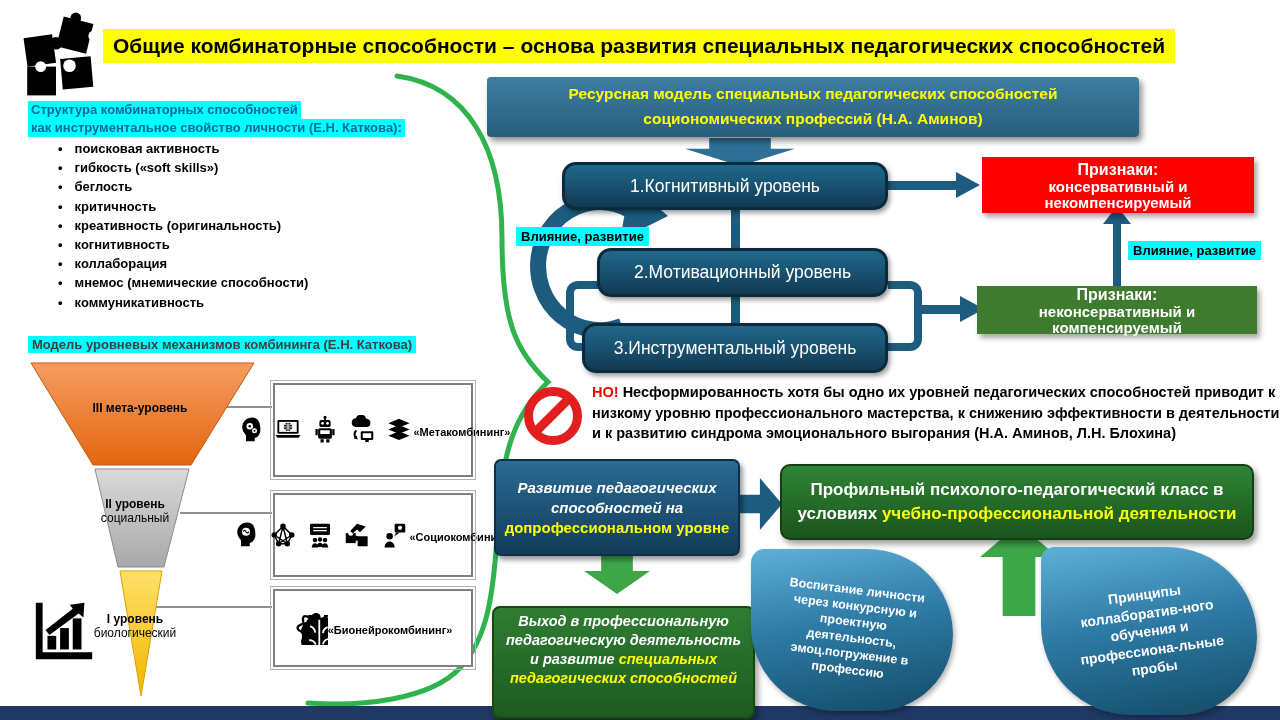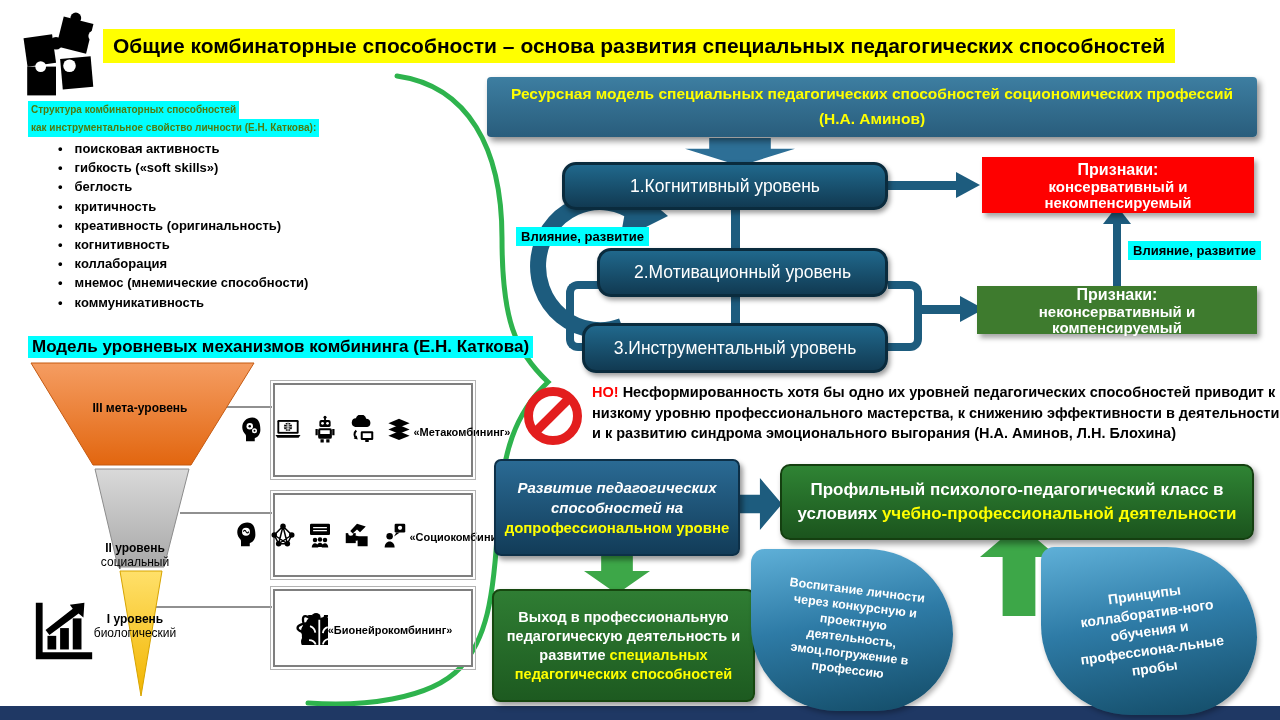--- a/index.html
+++ b/index.html
@@ -6,26 +6,26 @@
   #slide{position:relative;width:1280px;height:720px;background:#fff;overflow:hidden;
          font-family:"Liberation Sans",sans-serif;}
   .abs{position:absolute;}
 
   
   .title-bar{left:103px;top:29px;background:#FFFF00;color:#000;font-size:21px;font-weight:bold;
              padding:5px 10px;white-space:nowrap;z-index:4;}
   .puzzle-logo{left:20px;top:5px;width:90px;height:98px;z-index:5;}
 
   
-  .struct-header{left:28px;top:101px;font-size:10px;font-weight:bold;color:#4d7c0f;line-height:18px;z-index:3;}
+  .struct-header{left:28px;top:101px;font-size:13px;font-weight:bold;color:#0369a1;line-height:18px;z-index:3;}
   .struct-header span{background:#00FFFF;display:inline-block;padding:0 3px;}
   .bullets{left:58px;top:139px;width:340px;margin:0;padding:0;list-style:none;z-index:3;}
   .bullets li{font-size:13px;font-weight:bold;color:#000;line-height:19.2px;}
   .bullets li::before{content:"•";margin-right:12px;}
-  .model-header{left:28px;top:336px;background:#00FFFF;color:#000000;font-size:17px;font-weight:bold;
+  .model-header{left:28px;top:336px;background:#00FFFF;color:#404040;font-size:13px;font-weight:bold;
                 padding:1px 4px;z-index:3;}
 
   .funnel-svg{left:25px;top:360px;width:235px;height:340px;z-index:2;}
   .funnel-label{z-index:3;text-align:center;color:#000;}
   .fl-main{font-size:12px;font-weight:bold;}
   .fl-sub{font-size:12px;}
   .chart-icon{left:30px;top:597px;width:68px;height:68px;z-index:3;}
   .connline{height:2px;background:#909090;z-index:1;}
 
   .icon-box{left:273px;width:196px;background:#fff;border:2px solid #7f7f7f;outline:1px solid #b3b3b3;
@@ -33,21 +33,21 @@
             z-index:3;}
   .icon-row{display:flex;gap:7px;align-items:center;justify-content:center;}
   .pic{width:30px;height:30px;}
   .pic4{width:34px;height:34px;}
   .box-label{font-size:11px;font-weight:bold;color:#000;margin-top:4px;}
 
   
   .overlay{left:0;top:0;width:1280px;height:720px;z-index:1;pointer-events:none;}
 
   
-  .res-header{left:487px;top:77px;width:770px;height:60px;border-radius:4px;
+  .res-header{left:487px;top:77px;width:652px;height:60px;border-radius:4px;
       background:linear-gradient(180deg,#3d7ea1,#295d7c);box-shadow:3px 4px 6px rgba(0,0,0,.45);
       color:#FFFF00;font-weight:bold;font-size:15.5px;line-height:1.6;text-align:center;
       display:flex;align-items:center;justify-content:center;padding:0 12px;box-sizing:border-box;z-index:3;}
   .hdr-arrow{left:685px;top:138px;width:110px;height:28px;background:#2d6f96;z-index:2;
       clip-path:polygon(22% 0,78% 0,78% 38%,100% 38%,50% 100%,0 38%,22% 38%);}
 
   .lvl{border-radius:14px;background:linear-gradient(180deg,#20688c,#113a52);border:3px solid #0a2b3d;
        color:#fff;font-weight:normal;font-size:17.5px;display:flex;align-items:center;justify-content:center;
        box-shadow:2px 3px 5px rgba(0,0,0,.4);box-sizing:border-box;z-index:3;}
   .lvl1{left:562px;top:162px;width:326px;height:48px;}
@@ -92,25 +92,25 @@
   .yel{color:#FFFF00;}
   .blue-right-arrow{left:736px;top:478px;width:46px;height:52px;background:#1d5c7e;z-index:2;
       clip-path:polygon(0 32%,52% 32%,52% 0,100% 50%,52% 100%,52% 68%,0 68%);}
   .profilebox{left:780px;top:464px;width:474px;height:76px;border-radius:10px;
       background:linear-gradient(180deg,#2f8434,#1b541d);border:2px solid #143f10;
       color:#fff;font-size:17px;font-weight:bold;text-align:center;line-height:24px;
       display:flex;align-items:center;justify-content:center;padding:0 14px;box-sizing:border-box;
       box-shadow:3px 4px 6px rgba(0,0,0,.4);z-index:3;}
   .green-down-arrow{left:584px;top:552px;width:66px;height:42px;background:#3DA748;z-index:2;
       clip-path:polygon(26% 0,74% 0,74% 45%,100% 45%,50% 100%,0 45%,26% 45%);}
-  .exitbox{left:492px;top:589px;width:263px;height:113px;border-radius:8px;
+  .exitbox{left:492px;top:606px;width:263px;height:113px;border-radius:8px;
       background:linear-gradient(180deg,#2f7d33,#1d5a20);border:2px solid #16470f;
       color:#fff;font-size:14.5px;font-weight:bold;text-align:center;line-height:19px;
-      display:flex;align-items:center;justify-content:center;padding:4px 10px;box-sizing:border-box;
-      box-shadow:3px 4px 6px rgba(0,0,0,.4);z-index:3;}
+      display:flex;justify-content:center;padding:4px 10px;box-sizing:border-box;
+      box-shadow:3px 4px 6px rgba(0,0,0,.4);z-index:3;font-style:italic;}
   .green-up-arrow{left:980px;top:524px;width:78px;height:92px;background:#3DA748;z-index:2;
       clip-path:polygon(50% 0,100% 36%,71% 36%,71% 100%,29% 100%,29% 36%,0 36%);}
   .bubble{color:#fff;font-weight:bold;text-align:center;display:flex;align-items:center;justify-content:center;
       background:linear-gradient(170deg,#5fb0d8 0%,#2e7ba6 45%,#134b66 100%);z-index:3;
       box-shadow:2px 3px 5px rgba(0,0,0,.3);}
   .bubble-left{left:751px;top:549px;width:202px;height:162px;border-radius:16px 100px 90px 100px;}
   .bubble-left .inner{transform:rotate(7deg);font-size:12.5px;line-height:16px;width:155px;}
   .bubble-right{left:1041px;top:547px;width:216px;height:168px;border-radius:16px 110px 95px 110px;}
   .bubble-right .inner{transform:rotate(-8deg);font-size:14px;line-height:18.5px;width:175px;}
   .bottom-bar{left:0;top:706px;width:1280px;height:14px;background:#1F3864;z-index:1;}
@@ -172,21 +172,21 @@
           <stop offset="1" stop-color="#F2B500"></stop>
       </linearGradient>
     </defs>
     <polygon points="6,3 229,3 166,105 68,105" fill="url(#go)" stroke="#C55A11" stroke-width="1"></polygon>
     <polygon points="70,109 164,109 139,207 93,207" fill="url(#gg)" stroke="#8c8c8c" stroke-width="1"></polygon>
     <polygon points="95,211 137,211 116,336" fill="url(#gy)" stroke="#D7A400" stroke-width="1"></polygon>
   </svg>
   <div class="abs funnel-label" style="left:55px;top:401px;width:170px;">
     <div class="fl-main">III мета-уровень</div>
   </div>
-  <div class="abs funnel-label" style="left:55px;top:497px;width:160px;margin-top:44px;">
+  <div class="abs funnel-label" style="left:55px;top:497px;width:160px;">
     <div class="fl-main">II уровень</div>
     <div class="fl-sub">социальный</div>
   </div>
   <div class="abs funnel-label" style="left:55px;top:612px;width:160px;">
     <div class="fl-main">I уровень</div>
     <div class="fl-sub">биологический</div>
   </div>
   <svg class="abs chart-icon" viewBox="0 0 70 70">
     <path d="M6 6h7v51h51v7H6z" fill="#000"></path>
     <rect x="18" y="40" width="9" height="14" fill="#000"></rect>

